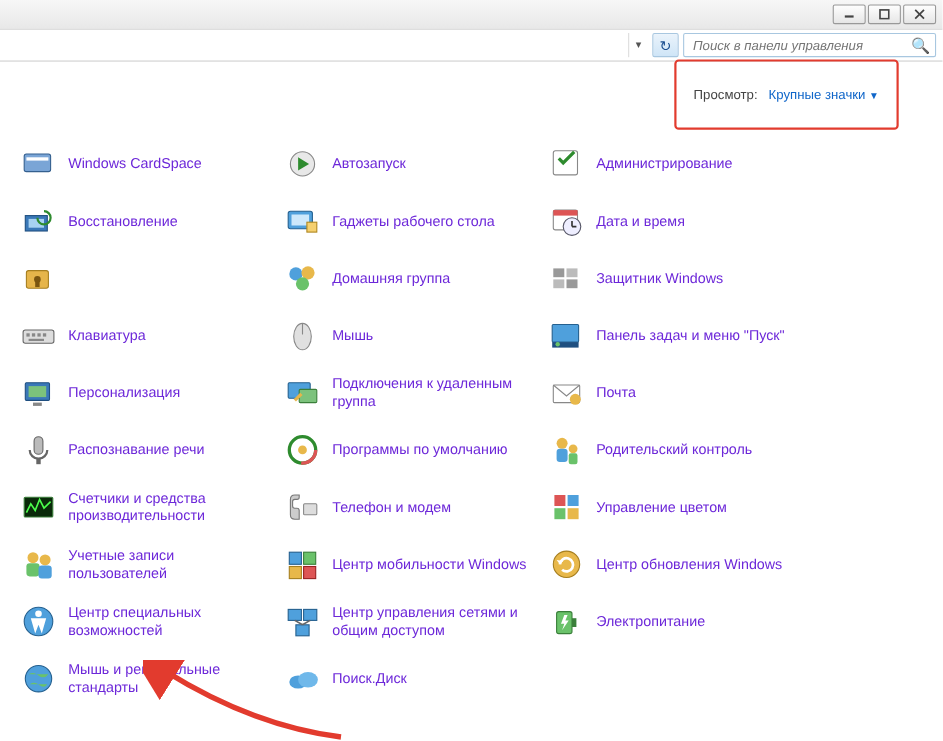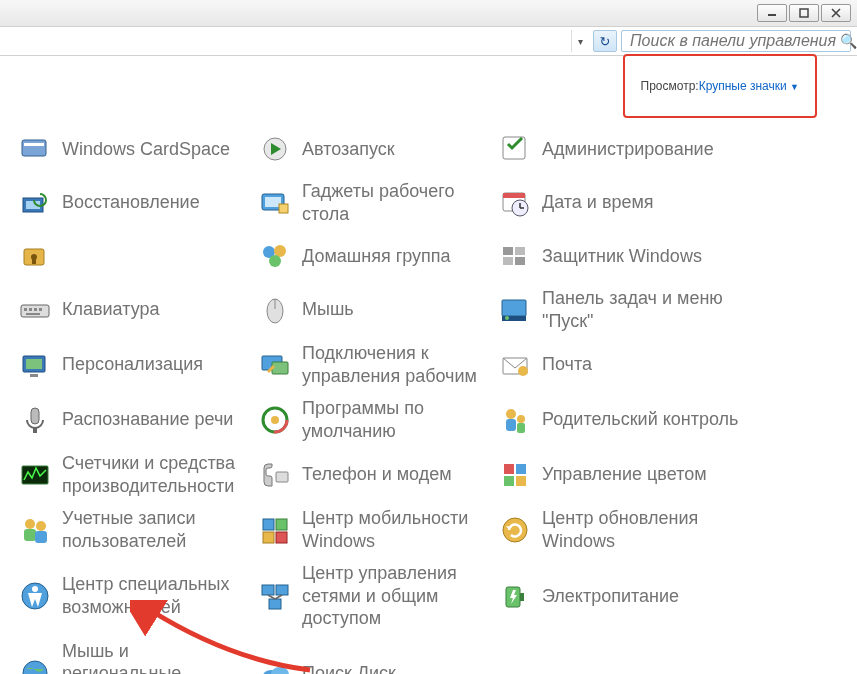--- a/index.html
+++ b/index.html
@@ -66,39 +66,40 @@
     border-radius: 2px;
     display: flex;
     align-items: center;
     padding: 0 4px 0 6px;
     background: #fff;
   }
   .searchbox input {
     border: none;
     outline: none;
     flex: 1;
-    font-size: 16px;
+    font-size: 12px;
     font-style: italic;
     color: #888;
   }
   .search-icon { color:#2c66a8; font-size:14px; }
   
   .viewrow {
     height: 60px;
     display: flex;
     justify-content: flex-end;
     align-items: center;
     padding: 0 40px 0 0;
   }
   .viewbox {
     border: 2px solid #e23b2e;
     border-radius: 4px;
     padding: 23px 16px;
     display: flex;
     align-items: center;
+    gap: 10px;
   }
   .viewbox .lbl { color: #444; }
   .viewbox .val { color: #1066c9; cursor: pointer; }
   .viewbox .tri { color:#1066c9; font-size:9px; }
   
   .grid {
     display: grid;
     grid-template-columns: 240px 240px 260px;
     padding: 10px 0 0 14px;
     row-gap: 6px;
@@ -114,22 +115,22 @@
   .item .icon {
     width: 34px;
     height: 34px;
     flex-shrink: 0;
     display: flex;
     align-items: center;
     justify-content: center;
     position: relative;
   }
   .item .label {
-    color: #737373;
-    font-size: 18px;
+    color: #6d28d9;
+    font-size: 13px;
     line-height: 1.25;
   }
   
   .arrow-annot {
     position: absolute;
     left: 130px;
     top: 600px;
     pointer-events: none;
   }
 </style>
@@ -313,21 +314,21 @@
     <span class="label">Персонализация</span>
   </div>
   <div class="item">
     <span class="icon">
         <svg width="34" height="34">
           <rect x="4" y="8" width="20" height="14" rx="1" fill="#4fa0dc" stroke="#25608f"></rect>
           <rect x="14" y="14" width="16" height="12" rx="1" fill="#7cc27c" stroke="#3a7f3a"></rect>
           <path d="M10 24 l6 -6" stroke="#e6b54a" stroke-width="3"></path>
         </svg>
       </span>
-    <span class="label">Подключения к управления рабочим</span>
+    <span class="label">Подключения к удаленным группа</span>
   </div>
   <div class="item">
     <span class="icon">
         <svg width="34" height="34">
           <rect x="5" y="10" width="24" height="16" rx="1" fill="#fff" stroke="#888"></rect>
           <path d="M5 10 L17 20 L29 10" fill="none" stroke="#888"></path>
           <circle cx="25" cy="23" r="5" fill="#e8b84a"></circle>
         </svg>
       </span>
     <span class="label">Почта</span>

